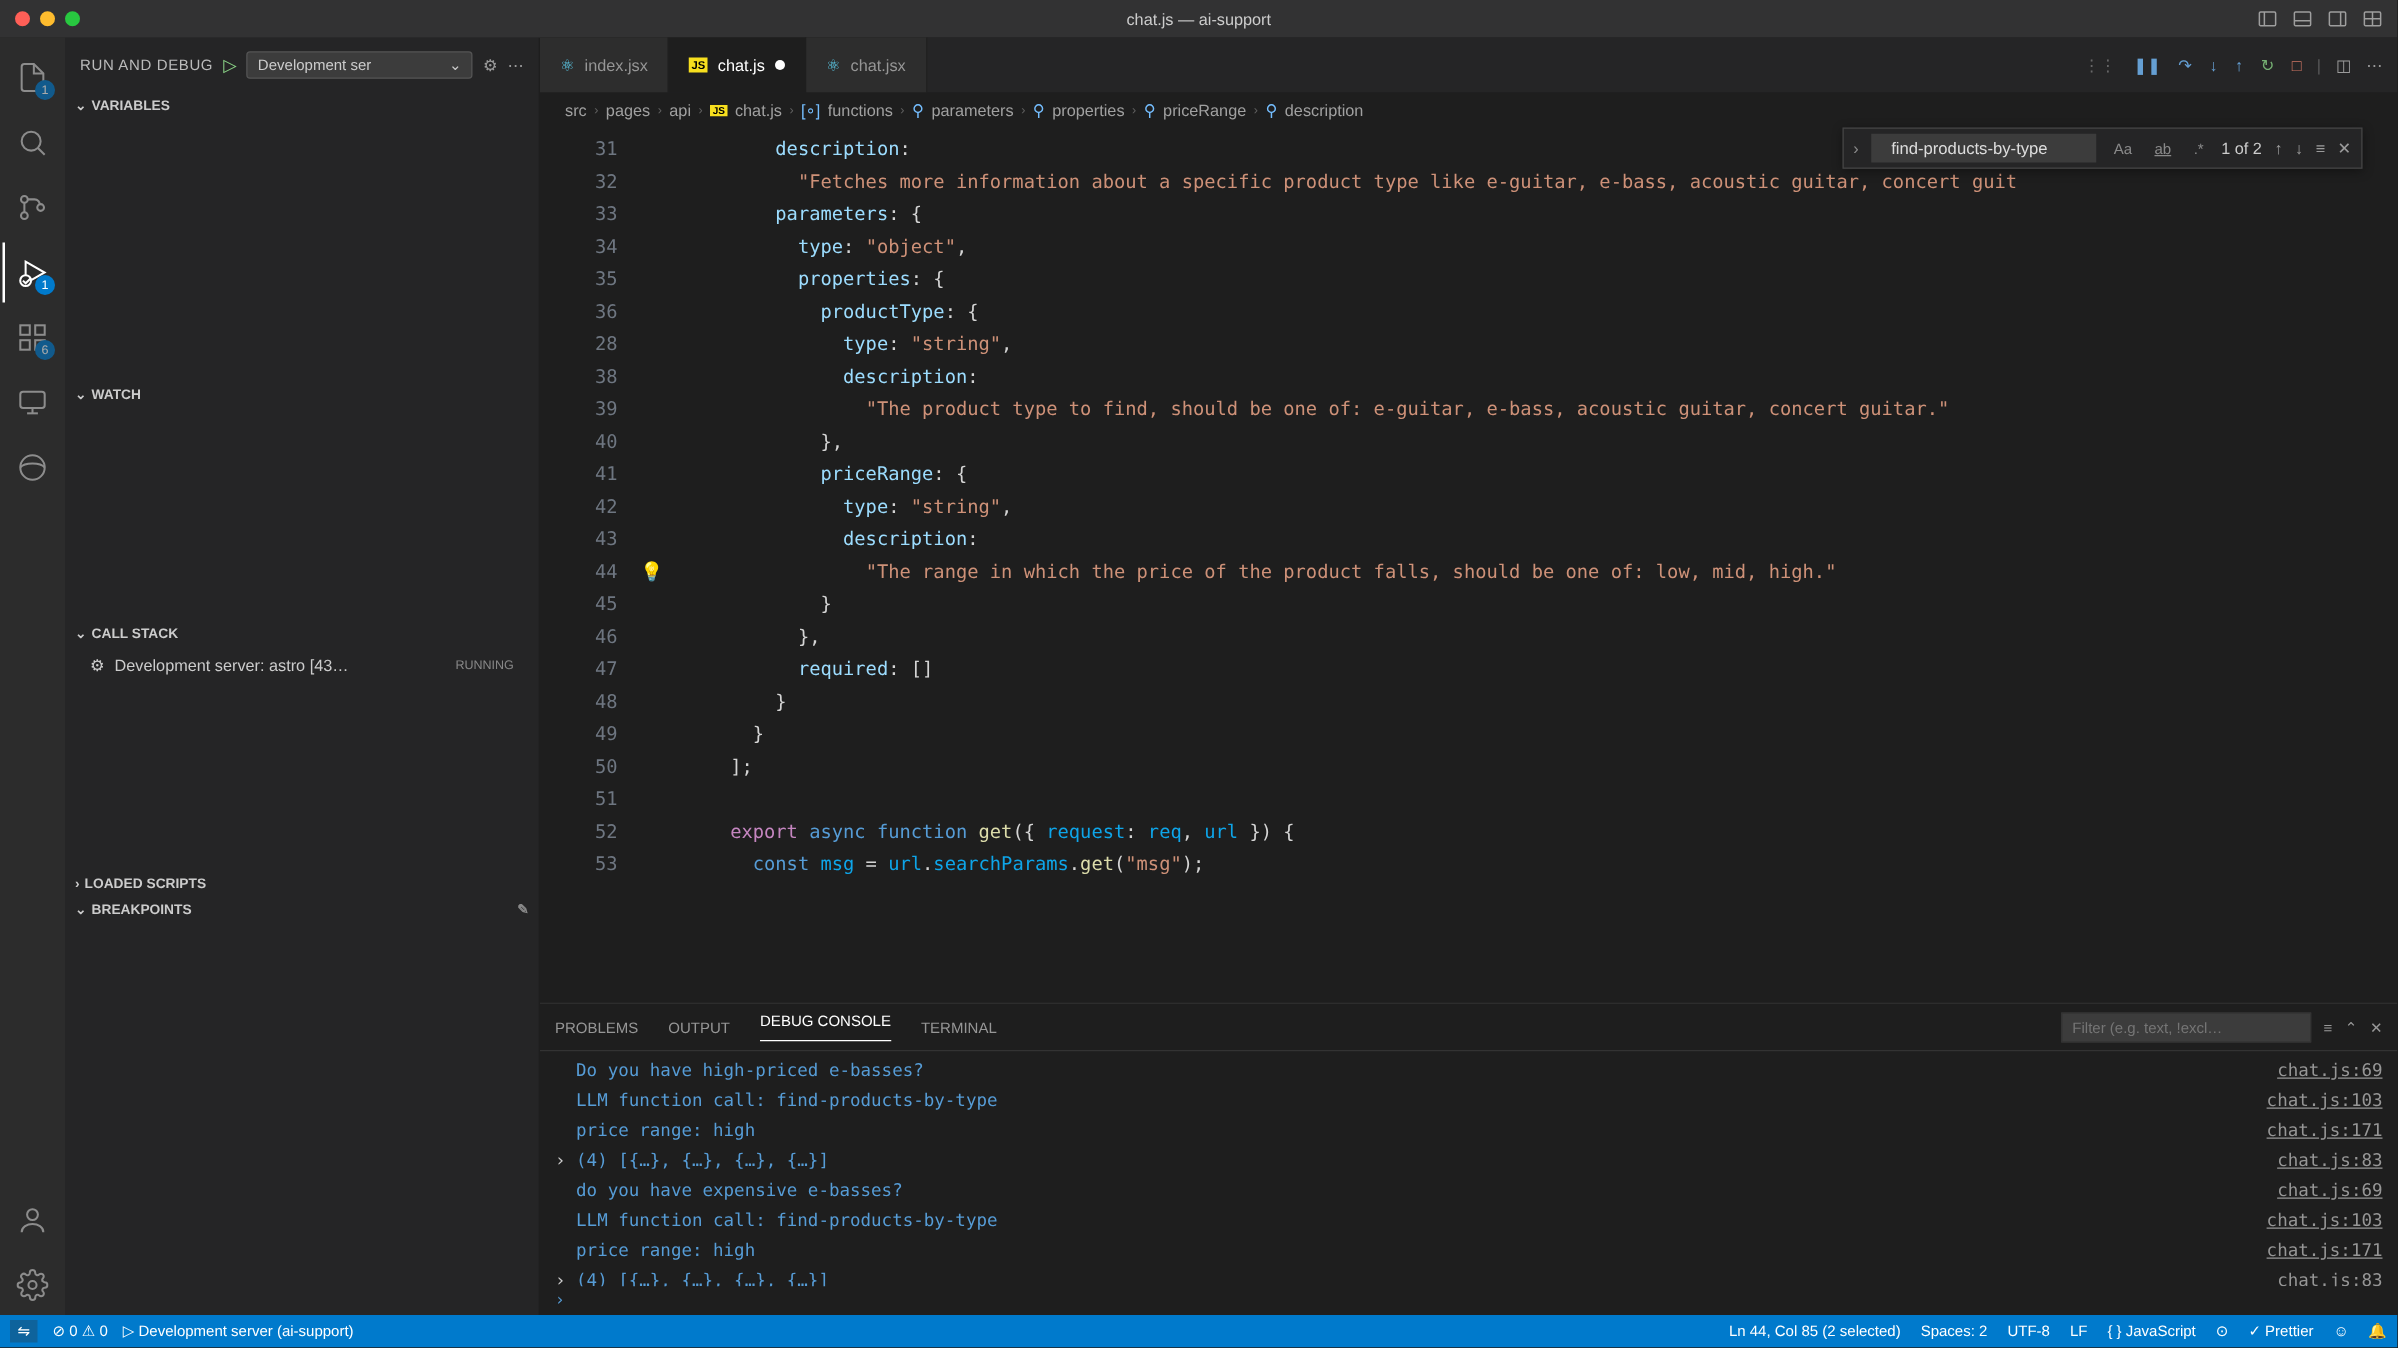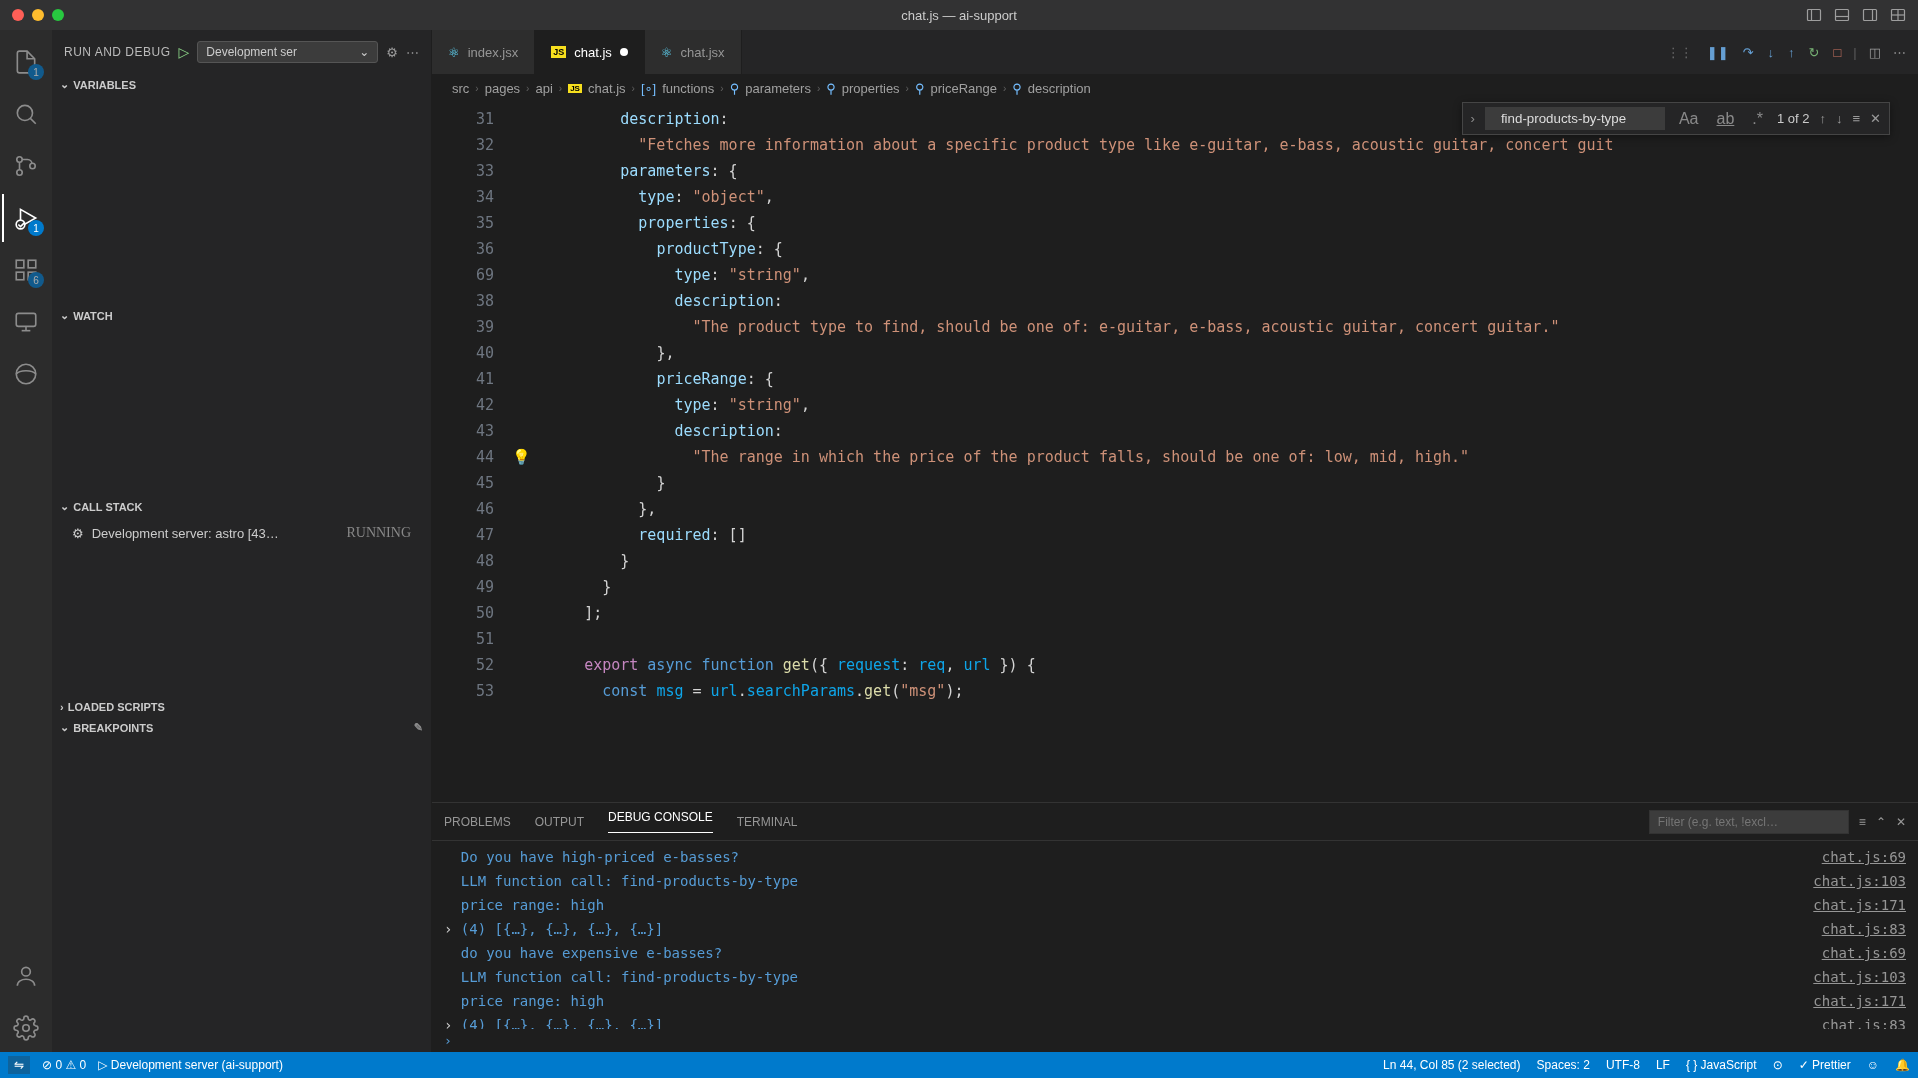--- a/index.html
+++ b/index.html
@@ -120,23 +120,22 @@
 .section-callstack { height: 180px; }
 .callstack-item {
   display: flex;
   align-items: center;
   padding: 4px 20px;
   font-size: 13px;
   gap: 8px;
 }
 .running-badge {
   margin-left: auto;
-  font-size: 14px;
+  font-size: 10px;
   color: #888;
-  font-family: Liberation Serif, serif;
 }
 .breakpoint-item {
   display: flex;
   align-items: center;
   padding: 3px 24px;
   gap: 8px;
   font-size: 13px;
 }
 .checkbox {
   width: 16px; height: 16px;
@@ -217,21 +216,21 @@
   z-index: 10;
   box-shadow: 0 2px 8px rgba(0,0,0,0.4);
 }
 .find-input {
   background: #3c3c3c;
   border: none;
   color: #ddd;
   padding: 4px 16px;
   width: 180px;
 }
-.find-opt { opacity: 0.6; font-size: 16px; padding: 2px 4px; border-radius: 3px; }
+.find-opt { opacity: 0.6; font-size: 12px; padding: 2px 4px; border-radius: 3px; }
 
 .code-editor {
   flex: 1;
   display: flex;
   overflow: hidden;
   font-family: "SF Mono", Menlo, Monaco, Consolas, monospace;
   font-size: 15px;
   line-height: 26px;
   background: #1e1e1e;
   position: relative;
@@ -539,21 +538,21 @@
     </div>
 
     <div class="code-editor">
       <div class="gutter" id="gutter">
           <div class="code-line">31</div>
           <div class="code-line">32</div>
           <div class="code-line">33</div>
           <div class="code-line">34</div>
           <div class="code-line">35</div>
           <div class="code-line">36</div>
-          <div class="code-line">69</div>
+          <div class="code-line">28</div>
           <div class="code-line">38</div>
           <div class="code-line">39</div>
           <div class="code-line">40</div>
           <div class="code-line">41</div>
           <div class="code-line">42</div>
           <div class="code-line">43</div>
           <div class="code-line">44</div>
           <div class="code-line">45</div>
           <div class="code-line">46</div>
           <div class="code-line">47</div>

